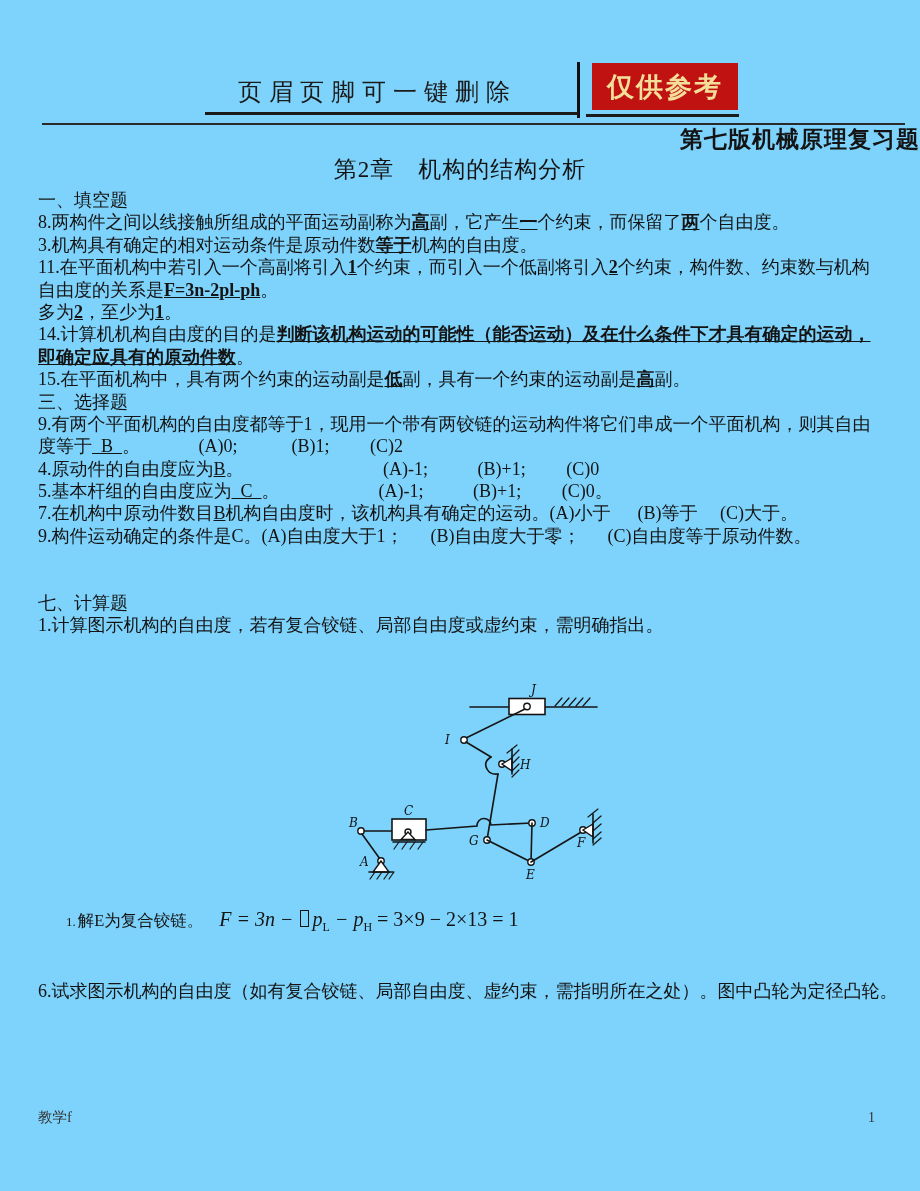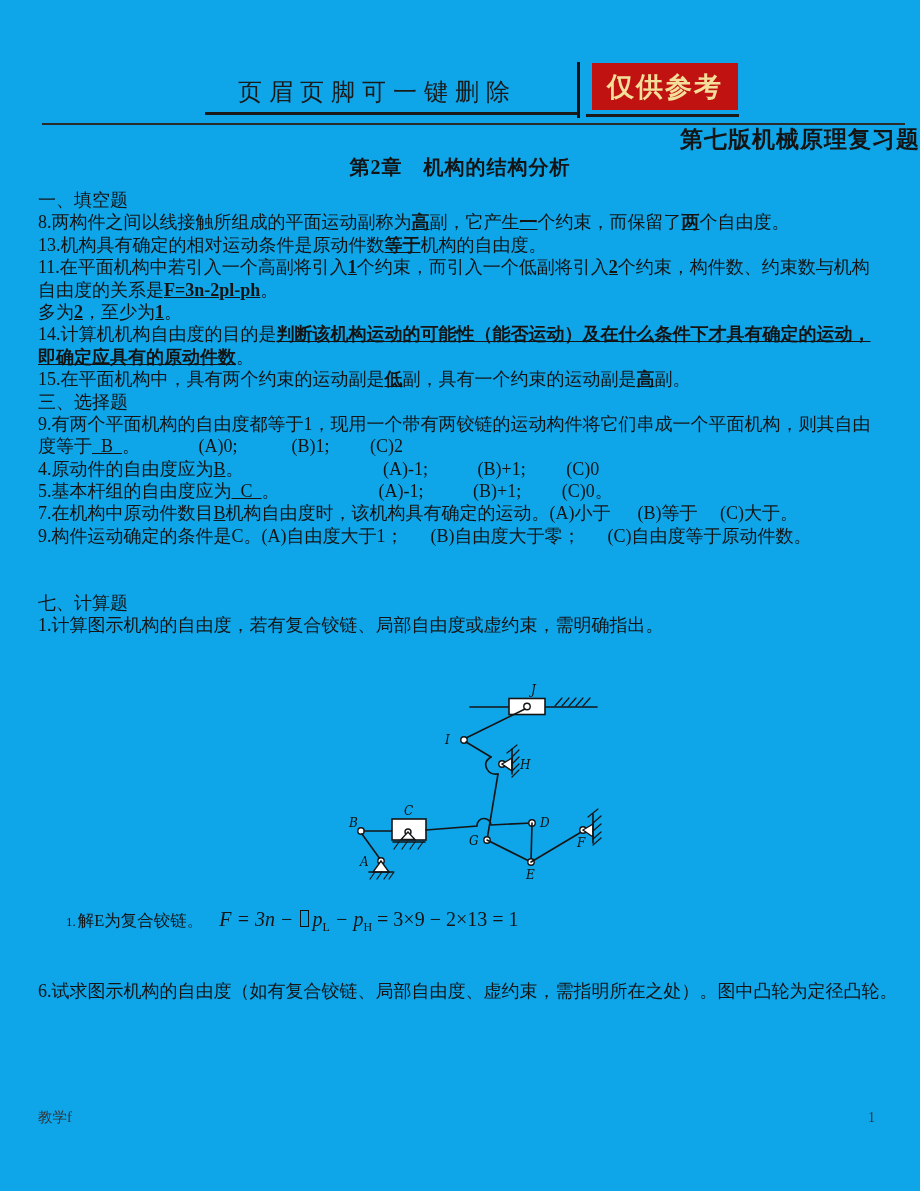--- a/index.html
+++ b/index.html
@@ -1,17 +1,17 @@
 <!DOCTYPE html>
 <html><head>
 <meta charset="utf-8">
 <style>
   html,body{margin:0;padding:0;background:#ffffff;}
   .page{
-    position:relative;width:920px;height:1191px;background:#0ea5e9;
+    position:relative;width:920px;height:1191px;background:#7dd3fc;
     font-family:"Liberation Serif","DejaVu Serif",serif;color:#141414;
     overflow:hidden;
   }
   
   .hdr-text{
     position:absolute;left:238px;top:76px;font-size:24px;letter-spacing:7px;
     white-space:nowrap;color:#1a1a1a;
   }
   .stamp{
     position:absolute;left:592px;top:63px;width:146px;height:47px;
@@ -19,21 +19,21 @@
     font-size:27px;font-weight:bold;letter-spacing:2px;white-space:nowrap;
   }
   .hdr-vline{position:absolute;left:577px;top:62px;width:3px;height:56px;background:#111;}
   .hdr-line-a1{position:absolute;left:205px;top:112px;width:373px;height:3px;background:#1b1b1b;}
   .hdr-line-a2{position:absolute;left:586px;top:114px;width:153px;height:3px;background:#1b1b1b;}
   .hdr-line-b{position:absolute;left:42px;top:123px;width:863px;height:2px;background:#2a2a2a;}
   
   .title1{position:absolute;left:0;right:0;top:124px;text-align:right;
     font-size:23px;font-weight:bold;letter-spacing:1px;}
   .title2{position:absolute;left:0;right:0;top:154px;text-align:center;
-    font-size:20px;font-weight:bold;letter-spacing:1px;}
+    font-size:23px;font-weight:normal;letter-spacing:1px;}
   
   .body-lines{position:absolute;left:38px;top:189px;right:8px;}
   .line{height:22.4px;line-height:22.4px;font-size:18px;white-space:pre;}
   .seg-n{font-weight:normal;}
   .seg-b{font-weight:bold;text-decoration:underline;}
   .seg-u{text-decoration:underline;}
   
   .diagram{position:absolute;left:330px;top:683px;width:280px;height:205px;}
   .diagram svg text{font-family:"DejaVu Serif","Liberation Serif",serif;
     font-style:italic;font-size:12px;fill:#111;}
@@ -63,21 +63,21 @@
   <div class="hdr-line-a1"></div>
   <div class="hdr-line-a2"></div>
   <div class="hdr-line-b"></div>
 
   <div class="title1">第七版机械原理复习题</div>
   <div class="title2">第2章　机构的结构分析</div>
 
   <div class="body-lines" id="body-lines">
       <div class="line"><span class="seg-n">一、填空题</span></div>
       <div class="line"><span class="seg-n">8.两构件之间以线接触所组成的平面运动副称为</span><span class="seg-b">高</span><span class="seg-n">副，它产生</span><span class="seg-b">一</span><span class="seg-n">个约束，而保留了</span><span class="seg-b">两</span><span class="seg-n">个自由度。</span></div>
-      <div class="line"><span class="seg-n">13.机构具有确定的相对运动条件是原动件数</span><span class="seg-b">等于</span><span class="seg-n">机构的自由度。</span></div>
+      <div class="line"><span class="seg-n">3.机构具有确定的相对运动条件是原动件数</span><span class="seg-b">等于</span><span class="seg-n">机构的自由度。</span></div>
       <div class="line"><span class="seg-n">11.在平面机构中若引入一个高副将引入</span><span class="seg-b">1</span><span class="seg-n">个约束，而引入一个低副将引入</span><span class="seg-b">2</span><span class="seg-n">个约束，构件数、约束数与机构</span></div>
       <div class="line"><span class="seg-n">自由度的关系是</span><span class="seg-b">F=3n-2pl-ph</span><span class="seg-n">。</span></div>
       <div class="line"><span class="seg-n">多为</span><span class="seg-b">2</span><span class="seg-n">，至少为</span><span class="seg-b">1</span><span class="seg-n">。</span></div>
       <div class="line"><span class="seg-n">14.计算机机构自由度的目的是</span><span class="seg-b">判断该机构运动的可能性（能否运动）及在什么条件下才具有确定的运动，</span></div>
       <div class="line"><span class="seg-b">即确定应具有的原动件数</span><span class="seg-n">。</span></div>
       <div class="line"><span class="seg-n">15.在平面机构中，具有两个约束的运动副是</span><span class="seg-b">低</span><span class="seg-n">副，具有一个约束的运动副是</span><span class="seg-b">高</span><span class="seg-n">副。</span></div>
       <div class="line"><span class="seg-n">三、选择题</span></div>
       <div class="line"><span class="seg-n">9.有两个平面机构的自由度都等于1，现用一个带有两铰链的运动构件将它们串成一个平面机构，则其自由</span></div>
       <div class="line"><span class="seg-n">度等于</span><span class="seg-u">  B  </span><span class="seg-n">。</span><span class="seg-n">             (A)0;            (B)1;         (C)2</span></div>
       <div class="line"><span class="seg-n">4.原动件的自由度应为</span><span class="seg-u">B</span><span class="seg-n">。</span><span class="seg-n">                               (A)-1;           (B)+1;         (C)0</span></div>

